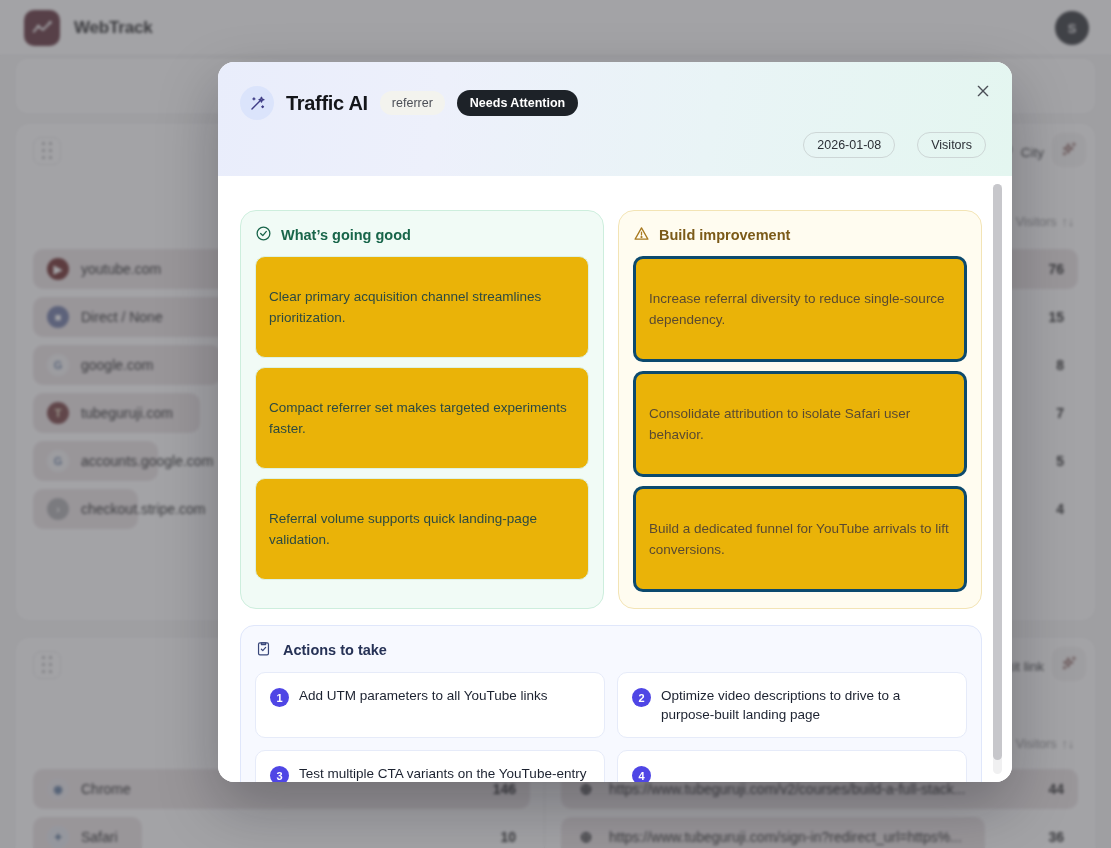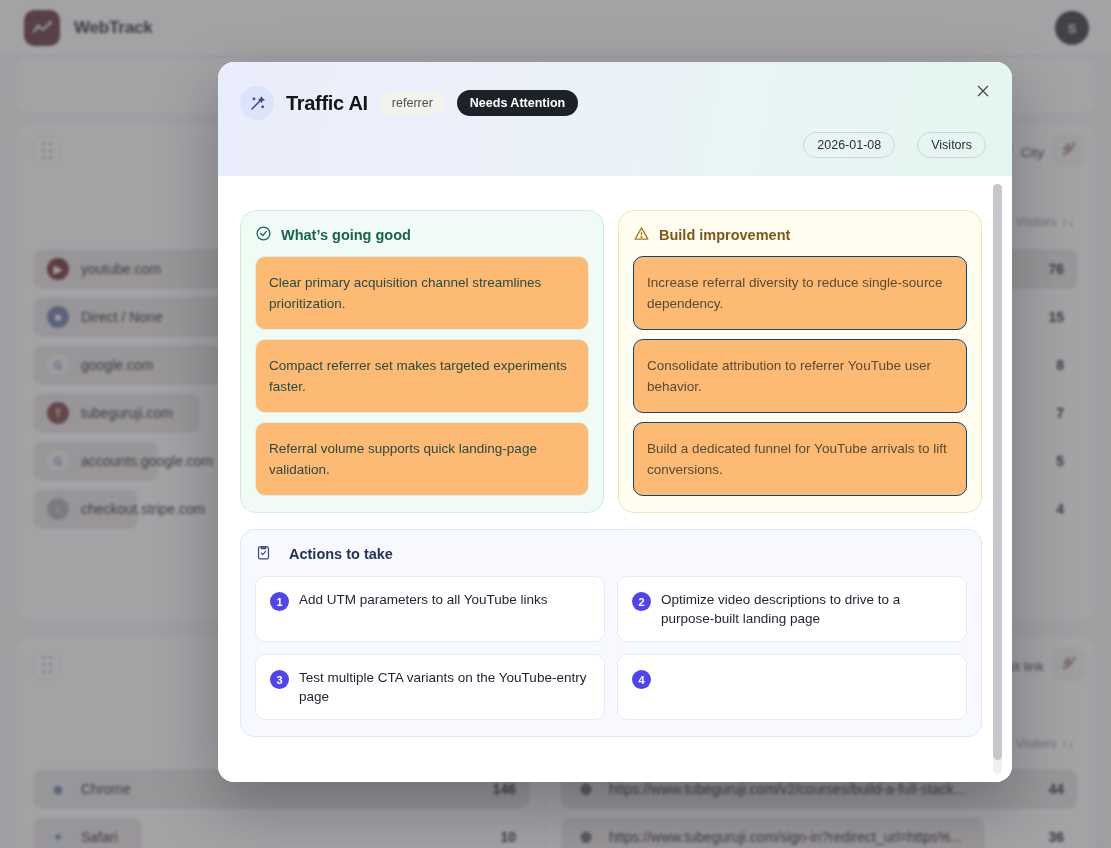--- a/index.html
+++ b/index.html
@@ -145,32 +145,32 @@
   .summary-text { margin-top: 12px; font-size: 14px; line-height: 24px; color: #21242a; }
 
   .two-col { display: flex; gap: 14px; margin-top: 16px; }
   .col-card { flex: 1 1 0; border-radius: 16px; padding: 14px 14px 16px 14px; }
   .col-good { background: #f1fbf6; border: 1px solid #cdeedd; }
   .col-bad  { background: #fffcf0; border: 1px solid #f3e4b5; }
   .col-title { display: flex; align-items: center; gap: 9px; font-size: 14.5px; font-weight: 700; margin-bottom: 11px; }
   .col-good .col-title { color: #18654a; }
   .col-bad  .col-title { color: #7b5a18; }
   .mini {
-    background: #fdba74; border-radius: 10px; padding: 15px 13px;
+    background: #eab308; border-radius: 10px; padding: 29px 13px;
     font-size: 13.5px; line-height: 21px; margin-bottom: 9px;
   }
   .col-good .mini { border: 1px solid #dcf2e6; color: #2d4a41; }
-  .col-bad  .mini { border: 1px solid #0c4a6e; color: #5a4a31; }
+  .col-bad  .mini { border: 3px solid #0c4a6e; color: #5a4a31; }
   .mini:last-child { margin-bottom: 0; }
 
   .actions-card {
     margin-top: 16px; background: #f7f9ff; border: 1px solid #e0e7fb;
     border-radius: 14px; padding: 14px 14px 16px 14px;
   }
-  .actions-title { display: flex; align-items: center; gap: 17px; font-size: 14.5px; font-weight: 700; color: #263256; margin-bottom: 12px; }
+  .actions-title { display: flex; align-items: center; gap: 11px; font-size: 14.5px; font-weight: 700; color: #263256; margin-bottom: 12px; }
   .actions-grid { display: grid; grid-template-columns: 1fr 1fr; gap: 12px; }
   .act {
     background: #ffffff; border: 1px solid #e6ebf9; border-radius: 10px;
     padding: 13px 14px; display: flex; gap: 10px; align-items: flex-start;
   }
   .act-num {
     flex: 0 0 19px; width: 19px; height: 19px; border-radius: 50%;
     background: #4f46e5; color: #fff; font-size: 11px; font-weight: 700;
     display: flex; align-items: center; justify-content: center; margin-top: 2px;
   }
@@ -428,21 +428,21 @@
               <svg width="17" height="17" viewBox="0 0 24 24" fill="none" stroke="#a8791f" stroke-width="1.8" stroke-linecap="round" stroke-linejoin="round">
                   <path d="M12 4l9 16H3z"></path>
                   <line x1="12" y1="10" x2="12" y2="14"></line>
                   <circle cx="12" cy="17" r=".7" fill="#a8791f"></circle>
                 </svg>
             </span>
             <span>Build improvement</span>
           </div>
           <div id="bad-items">
               <div class="mini">Increase referral diversity to reduce single-source dependency.</div>
-              <div class="mini">Consolidate attribution to referrer YouTube user behavior.</div>
+              <div class="mini">Consolidate attribution to isolate Safari user behavior.</div>
               <div class="mini">Build a dedicated funnel for YouTube arrivals to lift conversions.</div>
             </div>
         </div>
       </div>
 
       <div class="actions-card">
         <div class="actions-title">
           <span>
             <svg width="17" height="17" viewBox="0 0 24 24" fill="none" stroke="#39477a" stroke-width="1.7" stroke-linecap="round" stroke-linejoin="round">
                 <rect x="5" y="4" width="14" height="17" rx="2"></rect>

